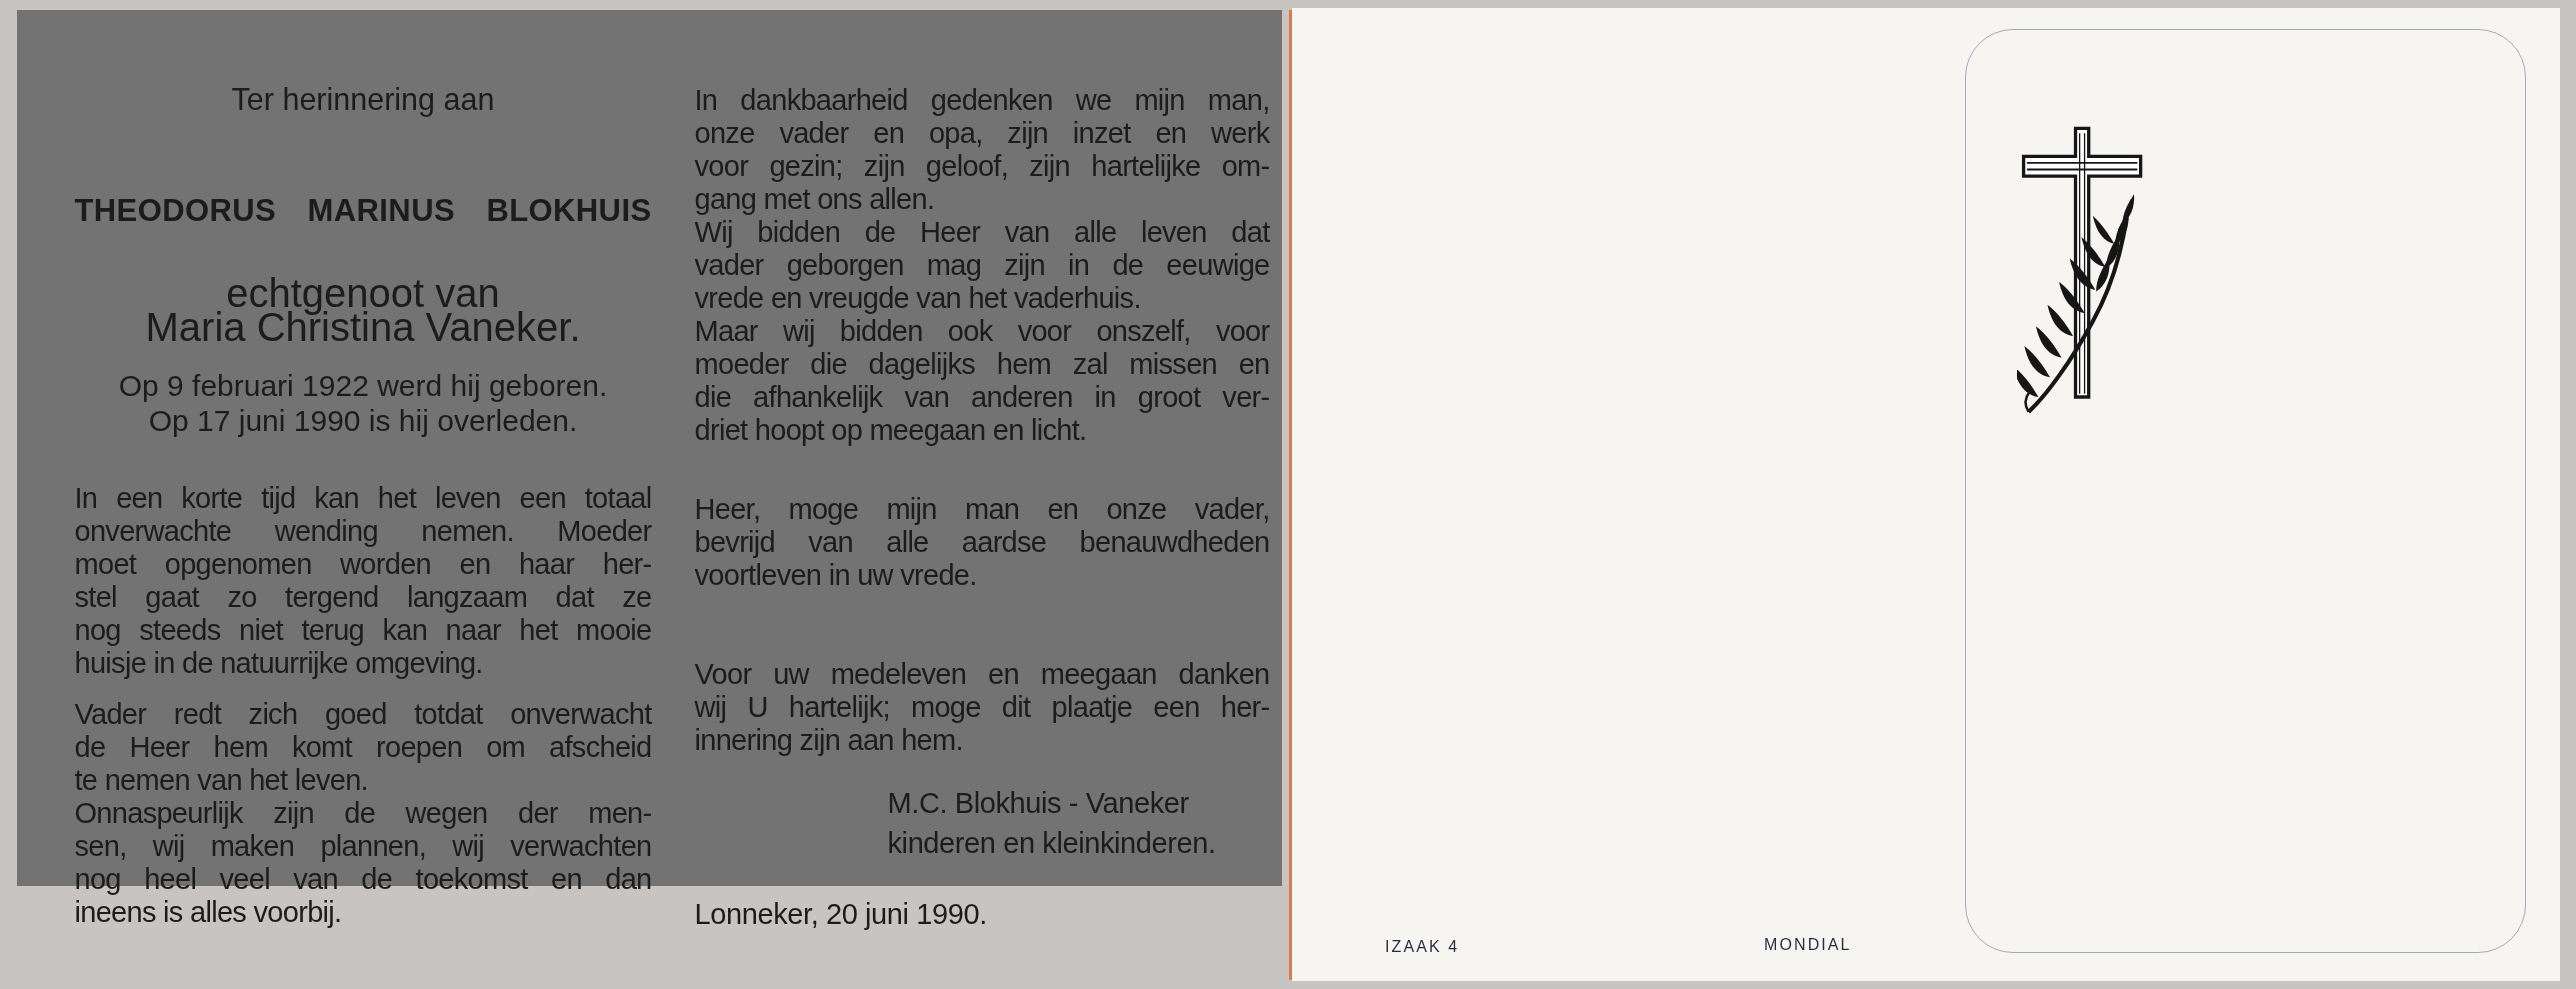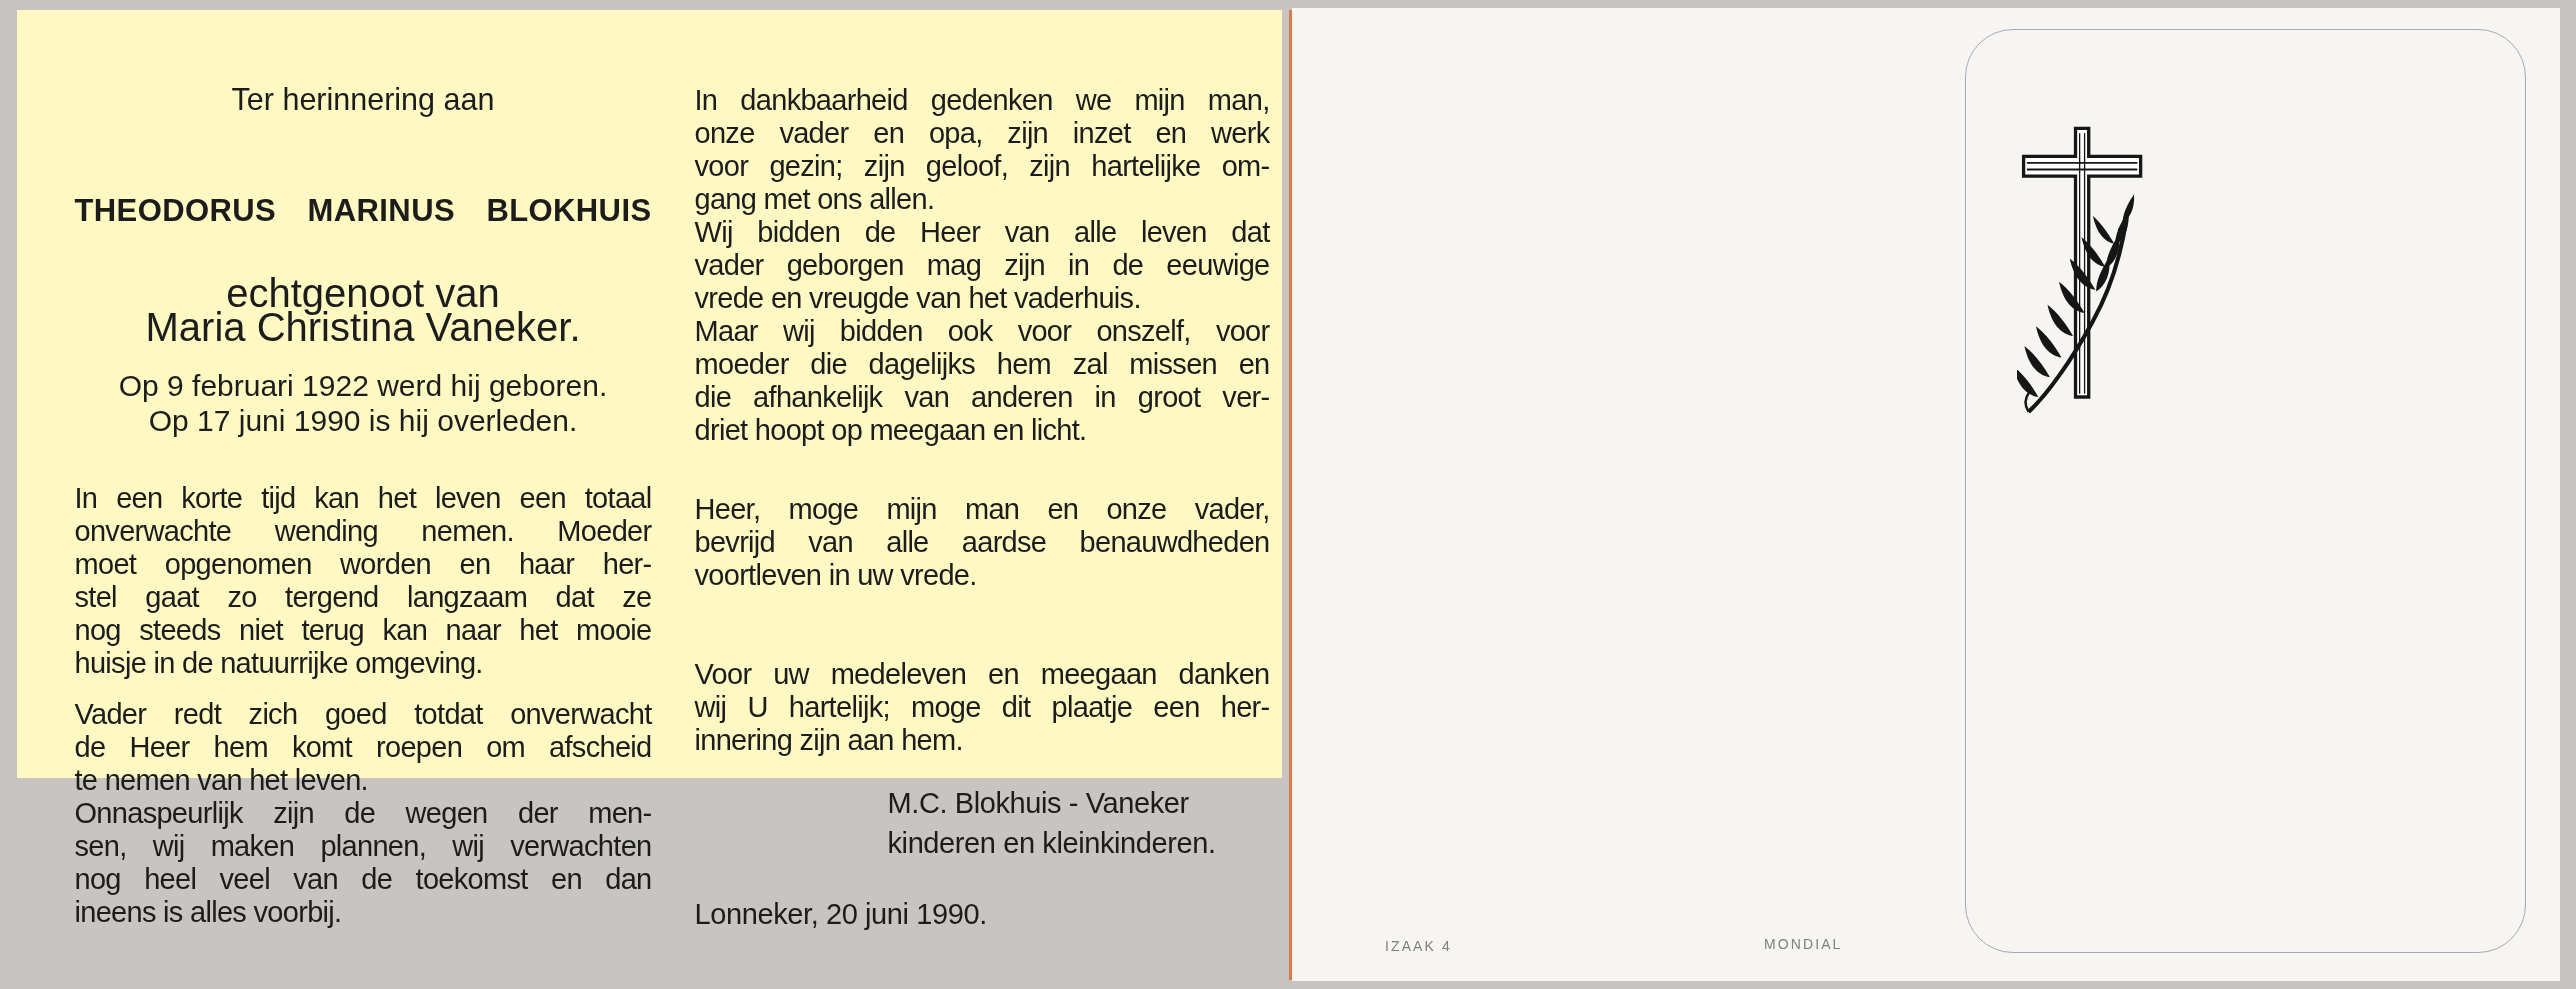--- a/index.html
+++ b/index.html
@@ -7,22 +7,22 @@
     width:2576px;height:990px;
     background:#c7c4c1;
     font-family:"Liberation Sans","DejaVu Sans",sans-serif;
     color:#1c1c1c;
     overflow:hidden;
     position:relative;
   }
   .scan{position:absolute;inset:0;}
   .page{position:absolute;}
   .page-left{
-    left:16.5px;top:10px;width:1265px;height:768px;
-    background:#fef9c3;
+    left:16.5px;top:10px;width:1265px;height:876px;
+    background:#737373;
   }
   .page-right{
     left:1292px;top:8.2px;width:1268px;height:973px;
     background:#f7f5f2;
   }
   .accent-edge{
     position:absolute;left:1289px;top:10px;width:3.3px;height:970px;
     background:#d96a2a;opacity:.8;
   }
   
@@ -55,22 +55,22 @@
   .dateline{top:887px;font-size:29px;line-height:35px;letter-spacing:-0.4px;}
   
   .frame{
     position:absolute;left:673px;top:20.6px;width:559px;height:922px;
     border:1.6px solid rgba(120,128,150,.65);
     border-radius:48px;
     background:transparent;
   }
   .mark{
     position:absolute;
-    font-size:14px;letter-spacing:2.1px;
-    color:#737373;opacity:.9;
+    font-size:16px;letter-spacing:2.1px;
+    color:#0f172a;opacity:.9;
   }
   .mark-izaak{left:93px;top:930px;}
   .mark-mondial{left:472px;top:928px;}
   .illu{position:absolute;left:725px;top:112px;}
 </style>
 </head>
 <body>
 
 <div class="scan">
 

